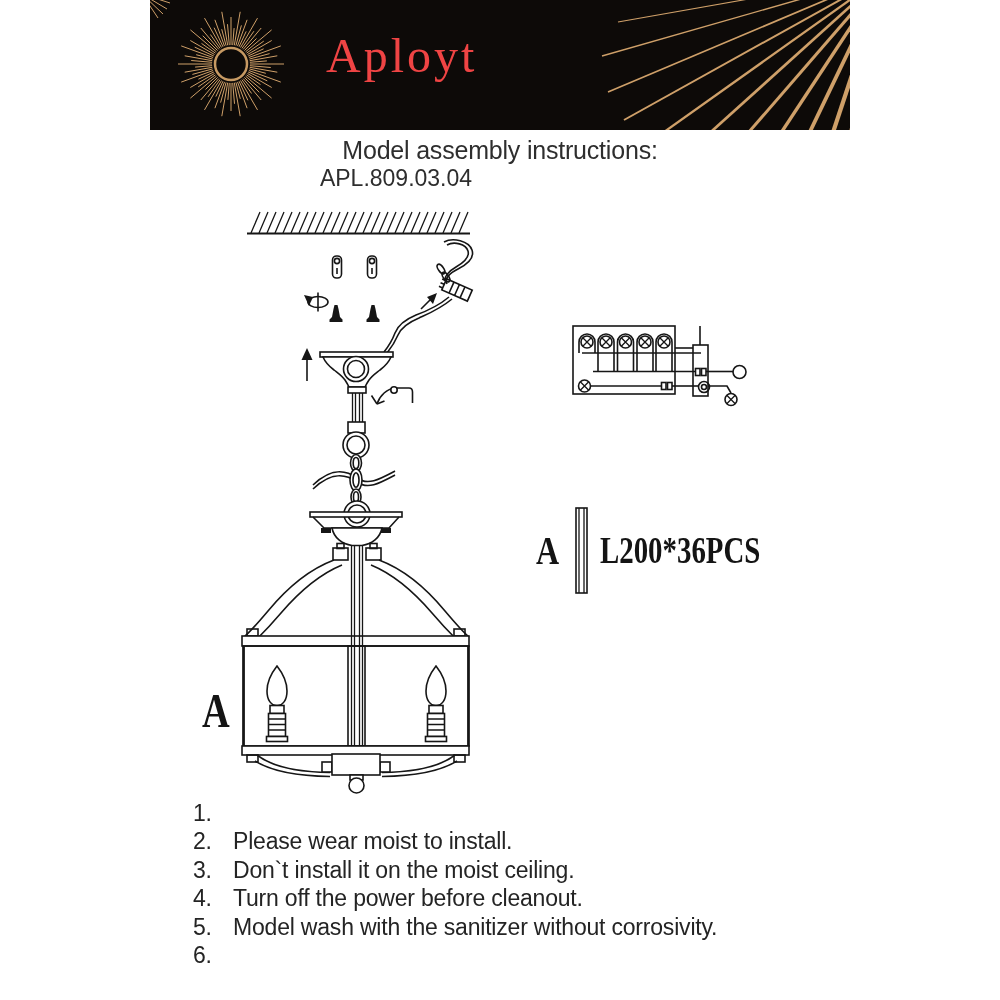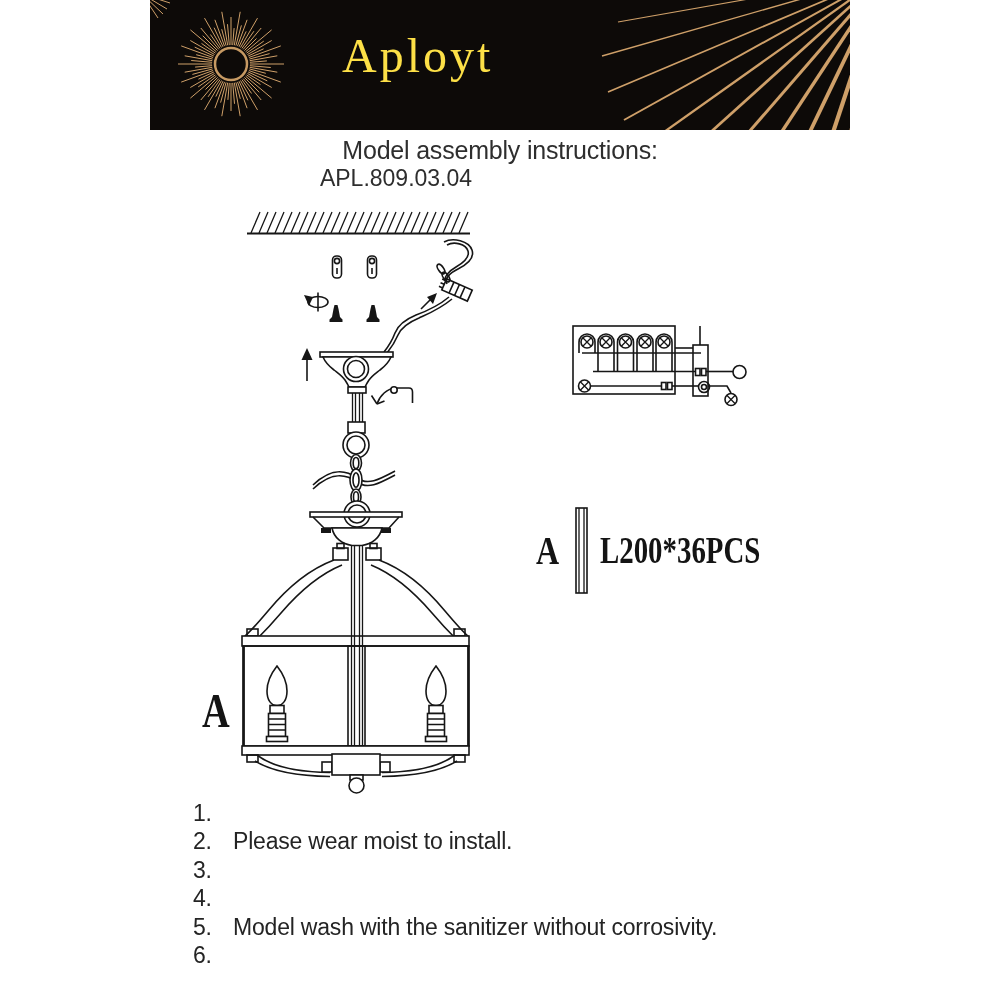--- a/index.html
+++ b/index.html
@@ -1,23 +1,23 @@
 <!DOCTYPE html>
 <html><head>
 <meta charset="utf-8">
 <style>
   html,body{margin:0;padding:0;}
   body{width:1000px;height:1000px;position:relative;background:#ffffff;
        font-family:"Liberation Sans",sans-serif;overflow:hidden;}
   .header{position:absolute;left:150px;top:0;width:700px;height:130px;
           background:#0d0a08;overflow:hidden;}
   .header svg{position:absolute;left:0;top:0;}
-  .brand{position:absolute;left:192px;top:28px;
+  .brand{position:absolute;left:176px;top:28px;
          font-family:"Liberation Serif",serif;font-weight:400;
-         font-size:48px;letter-spacing:3px;color:#fde047;}
+         font-size:48px;letter-spacing:3px;color:#ef4444;}
   .title1{position:absolute;left:0;top:136px;width:1000px;text-align:center;
           font-size:25px;letter-spacing:-0.2px;color:#2e2e2e;}
   .title2{position:absolute;left:0;top:165px;width:792px;text-align:center;
           font-size:23px;color:#2e2e2e;}
   svg.diagram{position:absolute;left:150px;top:195px;}
   svg.diagram *{stroke:#161616;fill:none;stroke-width:1.6;}
   svg.diagram .f{fill:#161616;stroke:none;}
   svg.diagram .w{fill:#ffffff;}
   svg.diagram .thin{stroke-width:1.3;}
   svg.diagram .thick{stroke-width:2.2;}
@@ -328,23 +328,25 @@
 <div class="list">
   <div class="row">
     <span class="n">1.</span>
   </div>
   <div class="row">
     <span class="n">2.</span>
     <span>Please wear moist to install.</span>
   </div>
   <div class="row">
     <span class="n">3.</span>
+    <span>Don`t install it on the moist ceiling.</span>
   </div>
   <div class="row">
     <span class="n">4.</span>
+    <span>Turn off the power before cleanout.</span>
   </div>
   <div class="row">
     <span class="n">5.</span>
     <span>Model wash with the sanitizer without corrosivity.</span>
   </div>
   <div class="row">
     <span class="n">6.</span>
   </div>
 </div>
 

